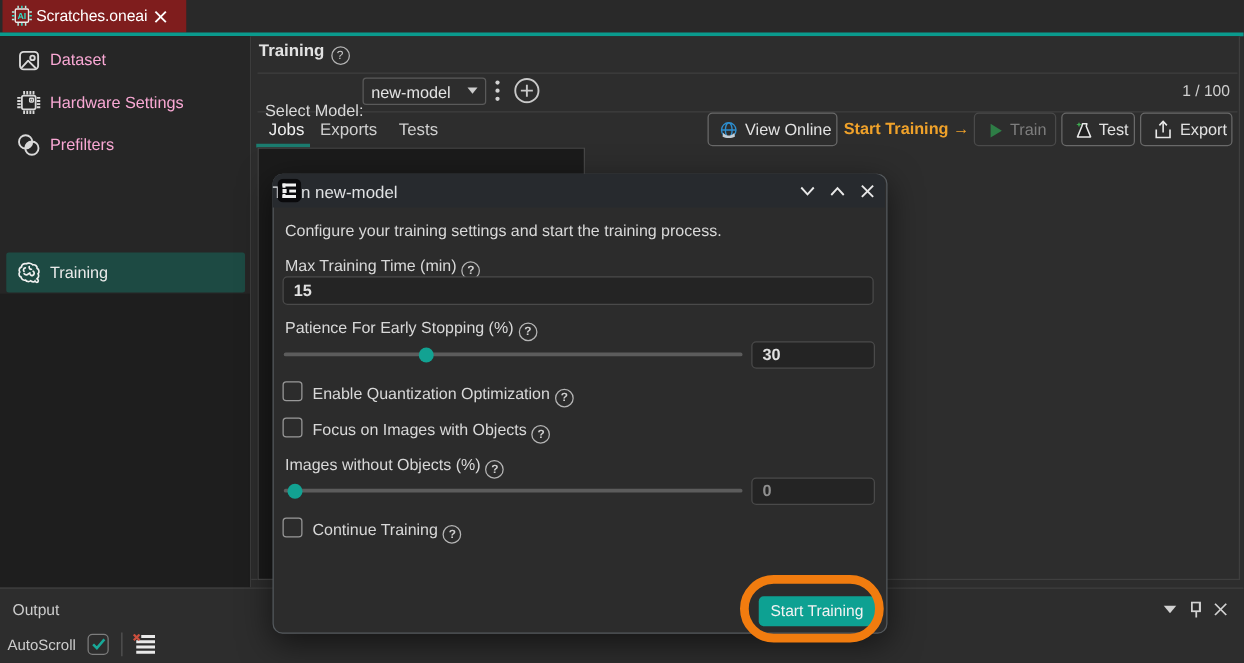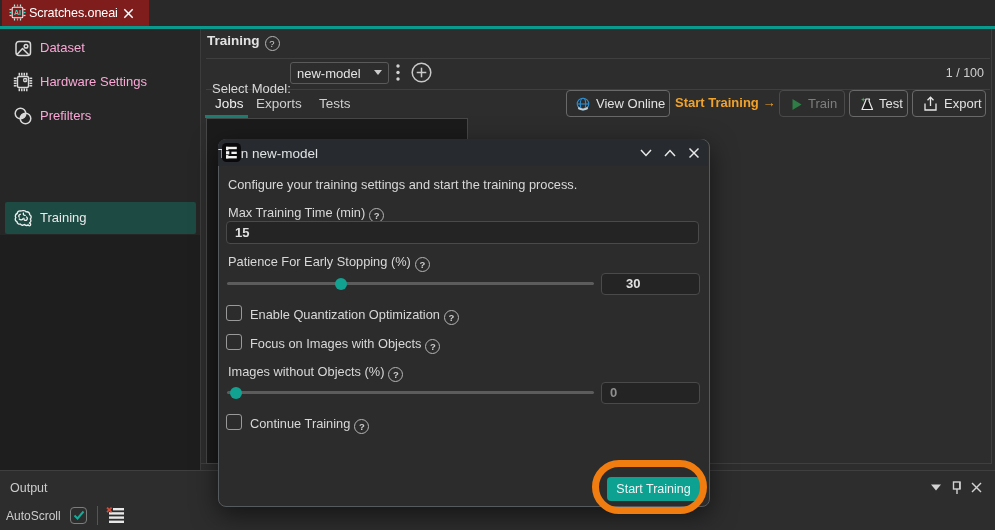--- a/index.html
+++ b/index.html
@@ -243,21 +243,21 @@
       <line x1="11.5" y1="2.5" x2="2.5" y2="11.5"></line>
     </g>
 </svg>
 
 <div class="dtext" style="left:228px;top:177px">Configure your training settings and start the training process.</div>
 <div class="dtext" style="left:228px;top:205px">Max Training Time (min)<span class="helpq">?</span></div>
 <div class="abs dinput" style="left:226px;top:221px;width:473px;height:23px;line-height:21px;padding-left:8px;">15</div>
 <div class="dtext" style="left:228px;top:254px">Patience For Early Stopping (%)<span class="helpq">?</span></div>
 <div class="abs strack" style="left:227px;top:282px;width:367px;"></div>
 <div class="abs shandle" style="left:335px;top:277.5px"></div>
-<div class="abs dinput" style="left:601px;top:273px;width:99px;height:22px;line-height:20px;padding-left:24px;">30</div>
+<div class="abs dinput" style="left:601px;top:273px;width:99px;height:22px;line-height:20px;padding-left:8px;">30</div>
 <div class="abs cbox" style="left:226px;top:305px"></div>
 <div class="dtext" style="left:250px;top:307px">Enable Quantization Optimization<span class="helpq">?</span></div>
 <div class="abs cbox" style="left:226px;top:334px"></div>
 <div class="dtext" style="left:250px;top:336px">Focus on Images with Objects<span class="helpq">?</span></div>
 <div class="dtext" style="left:228px;top:364px">Images without Objects (%)<span class="helpq">?</span></div>
 <div class="abs strack" style="left:227px;top:391px;width:367px;"></div>
 <div class="abs shandle" style="left:230px;top:386.5px"></div>
 <div class="abs dinput" style="left:601px;top:382px;width:99px;height:22px;line-height:20px;padding-left:8px;color:#8f8f8f">0</div>
 <div class="abs cbox" style="left:226px;top:414px"></div>
 <div class="dtext" style="left:250px;top:416px">Continue Training<span class="helpq">?</span></div>

